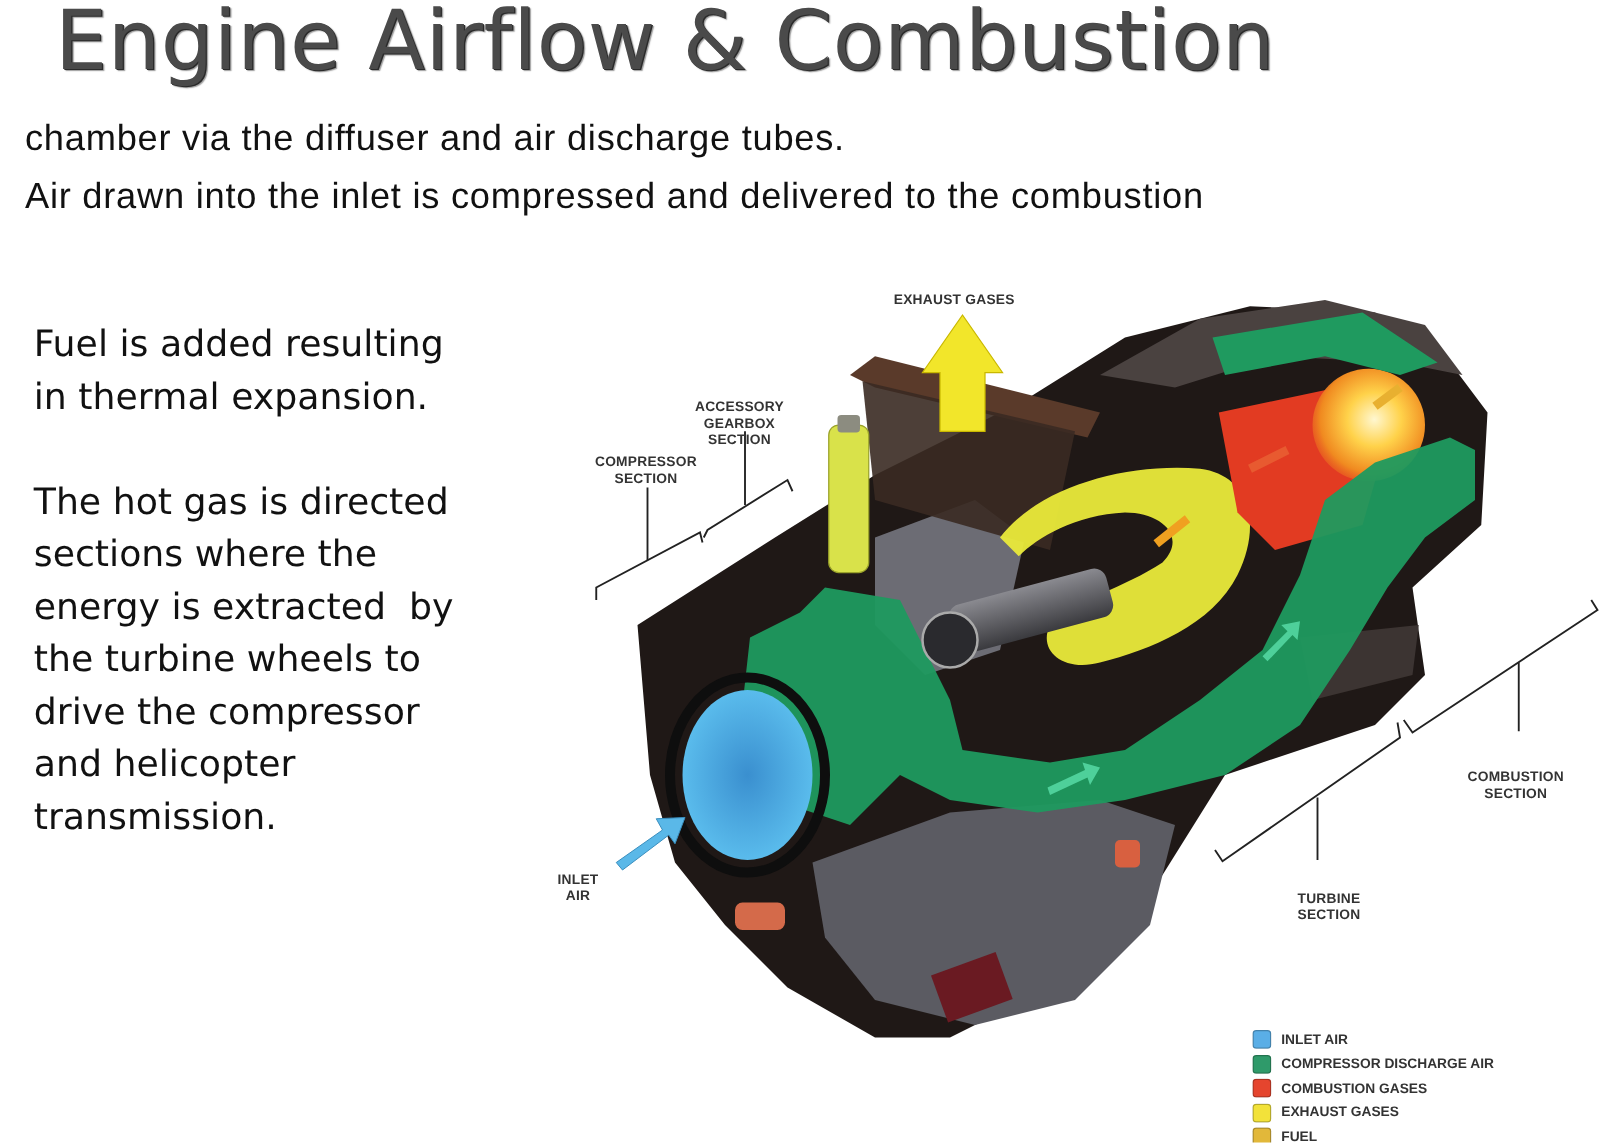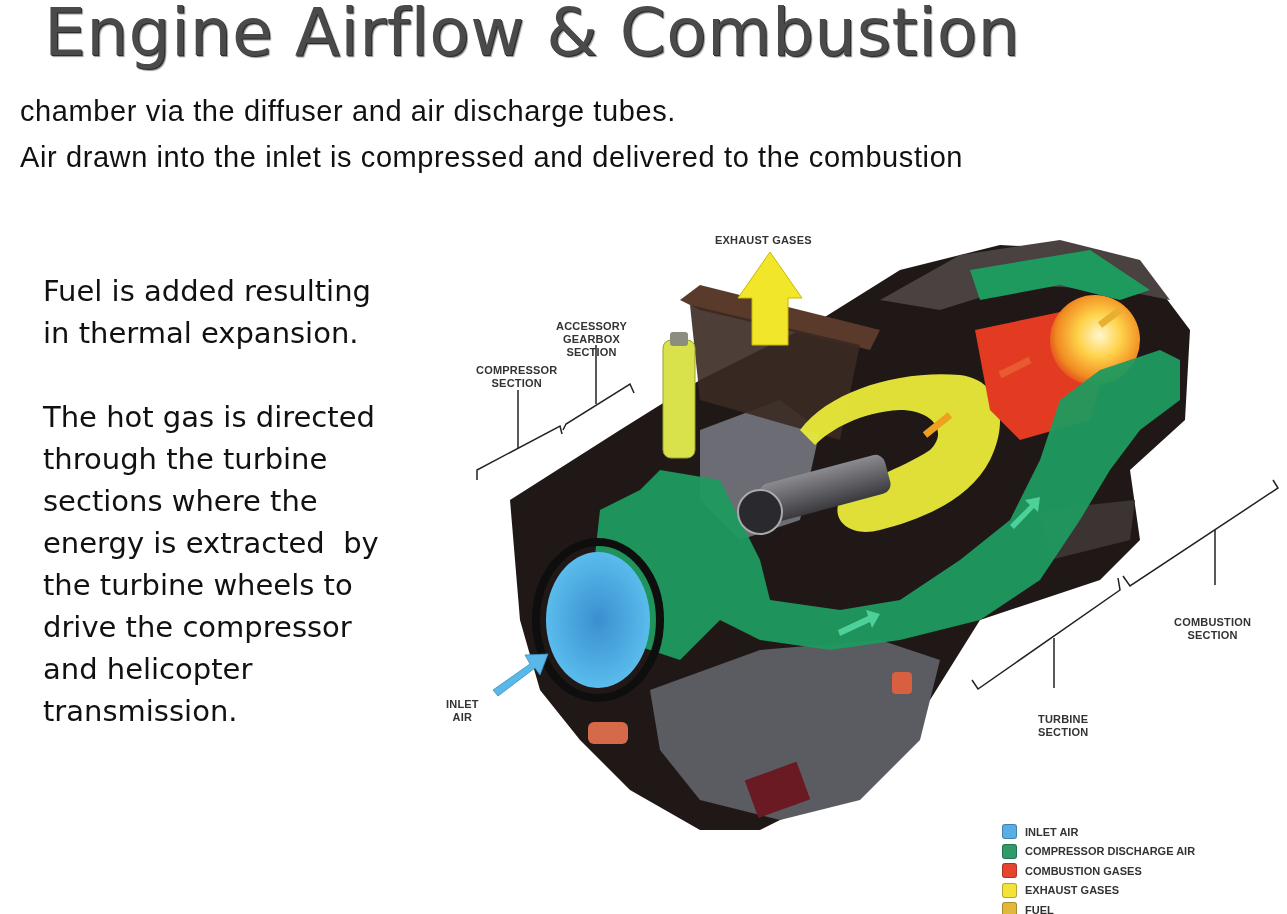--- a/index.html
+++ b/index.html
@@ -5,21 +5,21 @@
   html, body { margin:0; padding:0; }
   body { width:1287px; height:914px; background:#ffffff; position:relative; overflow:hidden;
          font-family:"DejaVu Sans", sans-serif; color:#111; }
   .title { position:absolute; left:44px; top:-6px; font-size:66px; font-weight:400; color:#4a4a4a;
            letter-spacing:0.5px; font-family:"DejaVu Sans", sans-serif;
            text-shadow: 1px 1px 0 #2a2a2a, 2px 2px 1px #999; white-space:nowrap; }
   .intro { position:absolute; left:20px; top:88px; font-size:29px; line-height:46px; color:#111;
            font-family:"Liberation Sans", sans-serif; letter-spacing:0.6px; }
   .side { position:absolute; left:27px; top:254px; font-size:29px; line-height:42px; color:#111;
           font-family:"DejaVu Sans", sans-serif; width:400px; }
-  .side p { margin:16px; }
+  .side p { margin:0; }
   .side p + p { margin-top:42px; }
   .line { display:block; white-space:pre; }
   .diagram { position:absolute; left:420px; top:220px; width:867px; height:694px; }
   .lbl { position:absolute; font-family:"Liberation Sans", sans-serif; font-weight:700; font-size:11px;
          color:#333; text-align:center; line-height:13px; letter-spacing:0.2px; }
   .legend { position:absolute; left:1002px; top:786px; font-family:"Liberation Sans", sans-serif;
             font-weight:700; font-size:11px; color:#333;margin-top:36px; }
   .legend-row { display:flex; align-items:center; height:19.5px; }
   .swatch { width:13px; height:13px; border-radius:3px; margin-right:8px; border:1px solid rgba(0,0,0,0.25); }
 </style>
@@ -33,21 +33,20 @@
   <span class="line">Air drawn into the inlet is compressed and delivered to the combustion</span>
 </div>
 
 <div class="side">
   <p>
     <span class="line">Fuel is added resulting</span>
     <span class="line">in thermal expansion.</span>
   </p>
   <p>
     <span class="line">The hot gas is directed</span>
-    <span class="line">through the turbine</span>
     <span class="line">sections where the</span>
     <span class="line">energy is extracted  by</span>
     <span class="line">the turbine wheels to</span>
     <span class="line">drive the compressor</span>
     <span class="line">and helicopter</span>
     <span class="line">transmission.</span>
   </p>
 </div>
 
 <svg class="diagram" viewBox="420 220 867 694" xmlns="http://www.w3.org/2000/svg">

